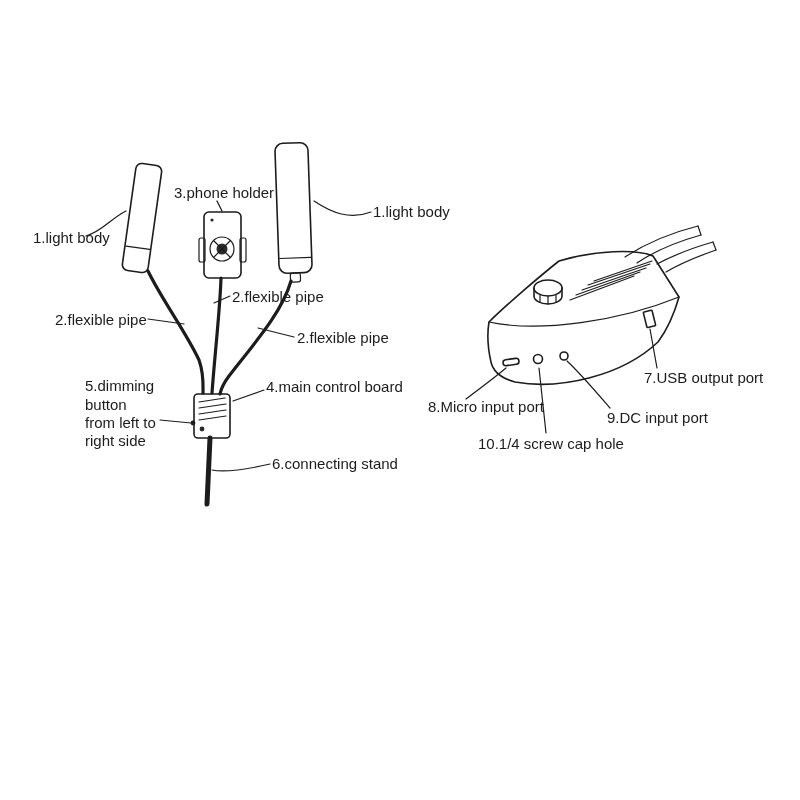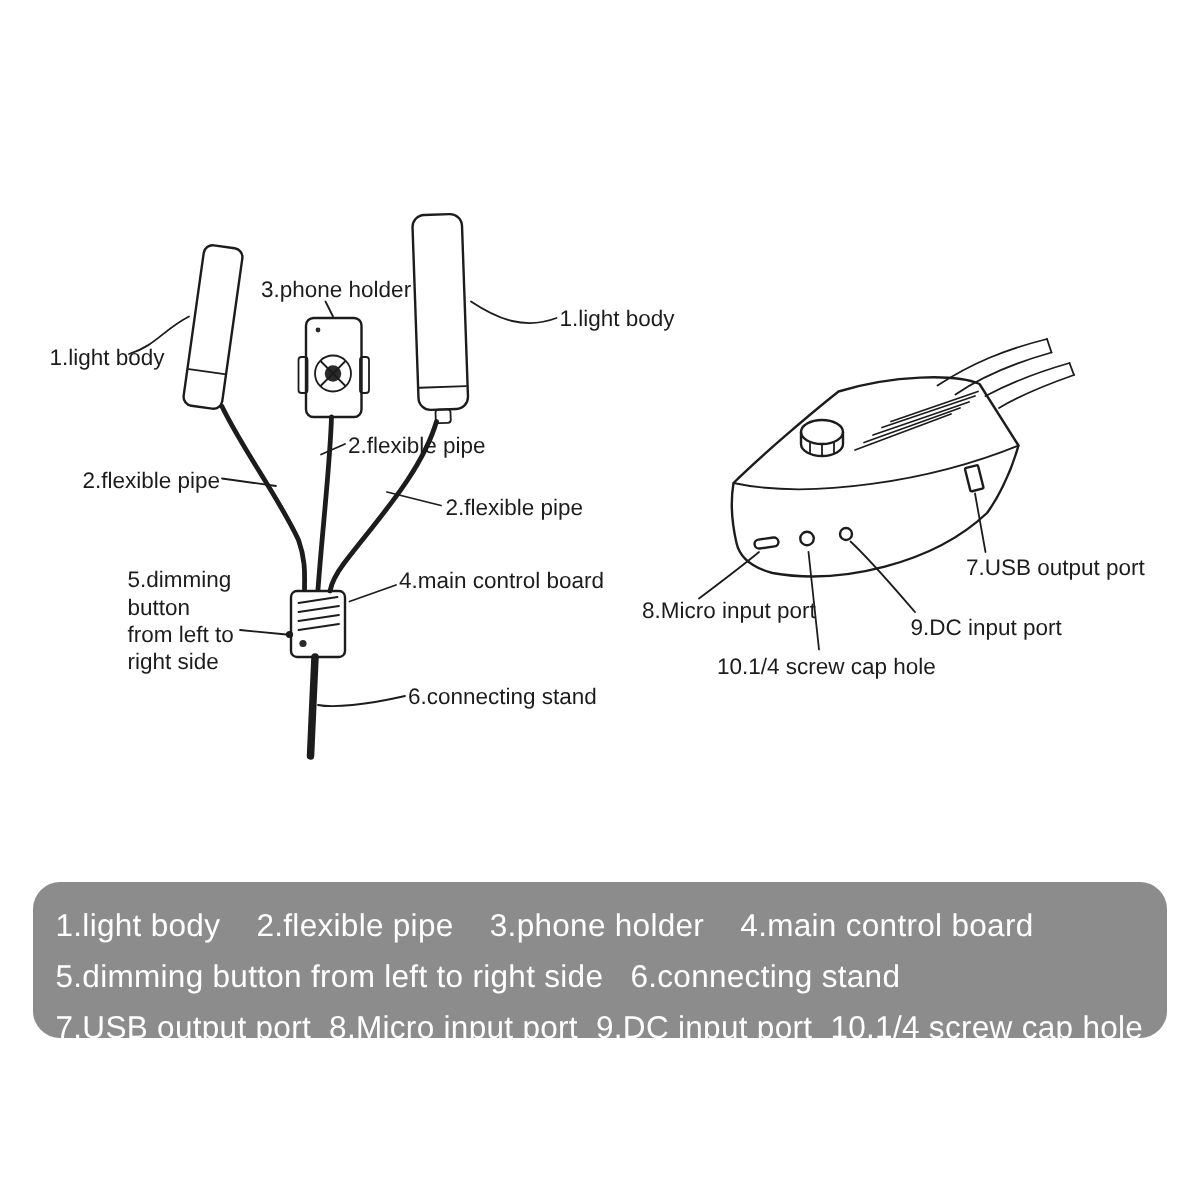--- a/index.html
+++ b/index.html
@@ -143,19 +143,14 @@
     <text class="lbl" x="85" y="410">button</text>
     <text class="lbl" x="85" y="428">from left to</text>
     <text class="lbl" x="85" y="446">right side</text>
     <text class="lbl" x="272" y="469">6.connecting stand</text>
     <text class="lbl" x="644" y="383">7.USB output port</text>
     <text class="lbl" x="428" y="412">8.Micro input port</text>
     <text class="lbl" x="607" y="423">9.DC input port</text>
     <text class="lbl" x="478" y="449">10.1/4 screw cap hole</text>
   </svg>
 
-  <div class="legend" id="legend-panel" style="background: rgb(140, 140, 140); color: rgb(255, 255, 255);">
-    <div class="legend-line">1.light body    2.flexible pipe    3.phone holder    4.main control board</div>
-    <div class="legend-line">5.dimming button from left to right side   6.connecting stand</div>
-    <div class="legend-line">7.USB output port  8.Micro input port  9.DC input port  10.1/4 screw cap hole</div>
-  </div>
 
 </div>
 
 </body></html>

